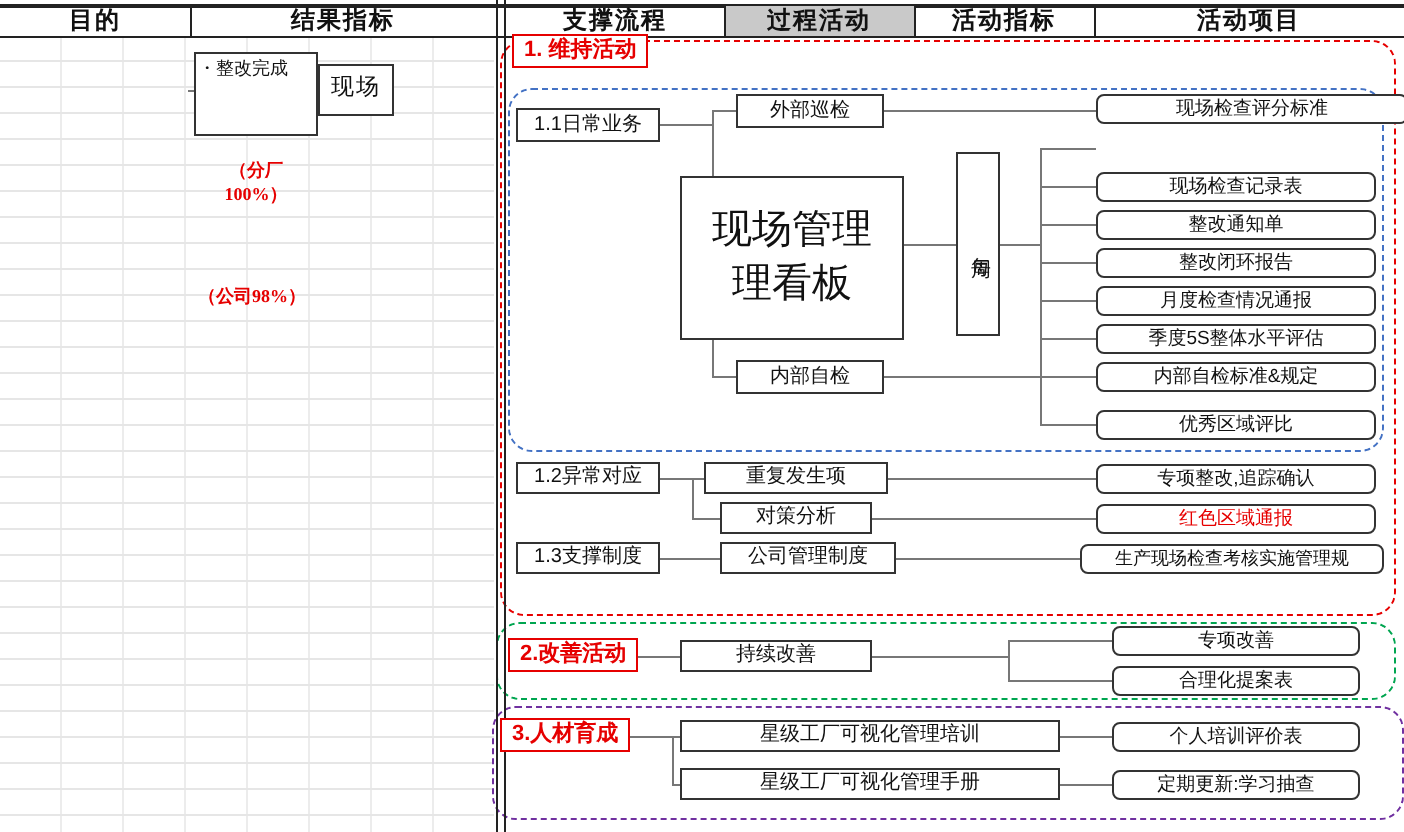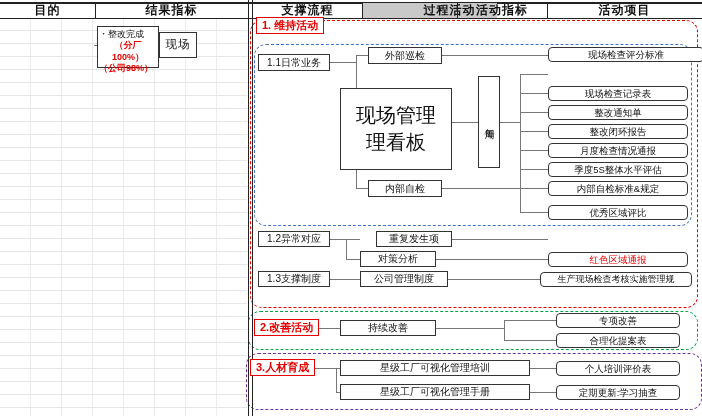--- a/index.html
+++ b/index.html
@@ -17,21 +17,21 @@
   }
   .hline{position:absolute;height:1px;background:#777;z-index:1;}
   .vline{position:absolute;width:1px;background:#777;z-index:1;}
   .hdr-top{position:absolute;left:0;top:2px;width:702px;height:2px;background:#222;z-index:4;}
   .hdr-bot{position:absolute;left:0;top:18px;width:702px;height:1px;background:#222;z-index:4;}
   .hdr-cell{
     position:absolute;top:3px;height:15px;display:flex;align-items:center;justify-content:center;
     font-size:12px;font-weight:bold;z-index:4;letter-spacing:1px;
   }
   .hdr-tick{position:absolute;top:2px;height:16px;width:1px;background:#222;z-index:4;}
-  .hdr-gray{background:#c9c9c9;padding-left:40px;}
+  .hdr-gray{background:#c9c9c9;}
   .dbl-divider{
     position:absolute;left:248px;top:0;width:3px;height:416px;
     border-left:1.5px solid #222;border-right:1.5px solid #222;z-index:3;
   }
   .box{
     position:absolute;background:#fff;border:1px solid #333;z-index:2;
     display:flex;align-items:center;justify-content:center;text-align:center;
     font-size:10px;line-height:1.2;box-sizing:border-box;
   }
   .item{border-radius:4px;font-size:9.5px;}
@@ -43,22 +43,22 @@
   .frame-green{border:1.6px dashed #00a550;}
   .frame-purple{border:1.6px dashed #7030a0;}
   .sec-title{
     position:absolute;z-index:5;background:#fff;border:1px solid #e60000;color:#e60000;
     font-weight:bold;font-size:11px;padding:1px 5px;line-height:1.2;
   }
   .purpose{
     font-size:12.5px;text-align:left;align-items:flex-start;justify-content:flex-start;
     padding:4px;line-height:1.55;letter-spacing:1px;
   }
-  .result-box{flex-direction:column;align-items:flex-start;justify-content:flex-start;padding:2px 1px;font-size:9px;line-height:1.25;}
-  .red-bold{color:#e60000;font-weight:bold;}
+  .result-box{flex-direction:column;align-items:flex-start;justify-content:flex-start;padding:2px 1px;font-size:9px;line-height:1.25;gap:40px;}
+  .red-bold{color:#e60000;font-weight:bold;font-family:Liberation Serif, serif;}
   .site{font-size:11.5px;border-width:1.5px;letter-spacing:1px;}
   .red-text{color:#e60000;}
 </style>
 </head>
 <body>
 
 <div class="canvas">
 
   <div class="grid-overlay"></div>
 
@@ -132,22 +132,23 @@
   <div class="box item" style="left:548px;top:205px;width:140px;height:15px">优秀区域评比</div>
 
   <div class="hline" style="left:330px;top:239px;width:16px"></div>
   <div class="vline" style="left:346px;top:239px;height:21px"></div>
   <div class="hline" style="left:346px;top:239px;width:14px"></div>
   <div class="hline" style="left:346px;top:259px;width:14px"></div>
   <div class="hline" style="left:436px;top:239px;width:112px"></div>
   <div class="hline" style="left:436px;top:259px;width:112px"></div>
 
   <div class="box" style="left:258px;top:231px;width:72px;height:16px">1.2异常对应</div>
-  <div class="box" style="left:376px;top:231px;width:76px;height:16px">重复发生项</div>
+  <div class="box" style="left:352px;top:231px;width:92px;height:16px">重复发生项</div>
   <div class="box" style="left:360px;top:251px;width:76px;height:16px">对策分析</div>
+  <div class="box item" style="left:548px;top:232px;width:140px;height:15px">专项整改,追踪确认</div>
   <div class="box item red-text" style="left:548px;top:252px;width:140px;height:15px">红色区域通报</div>
 
   <div class="hline" style="left:330px;top:279px;width:30px"></div>
   <div class="hline" style="left:448px;top:279px;width:92px"></div>
 
   <div class="box" style="left:258px;top:271px;width:72px;height:16px">1.3支撑制度</div>
   <div class="box" style="left:360px;top:271px;width:88px;height:16px">公司管理制度</div>
   <div class="box item" style="left:540px;top:272px;width:152px;height:15px;font-size:9px">生产现场检查考核实施管理规</div>
 
   <div class="hline" style="left:312px;top:328px;width:28px"></div>

